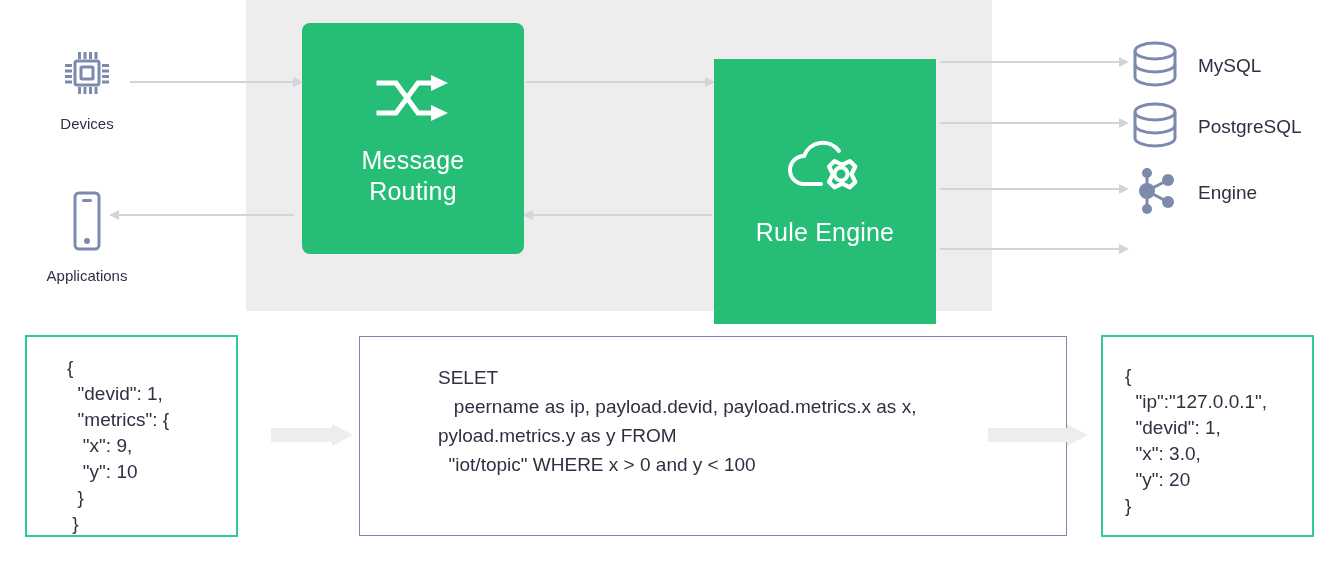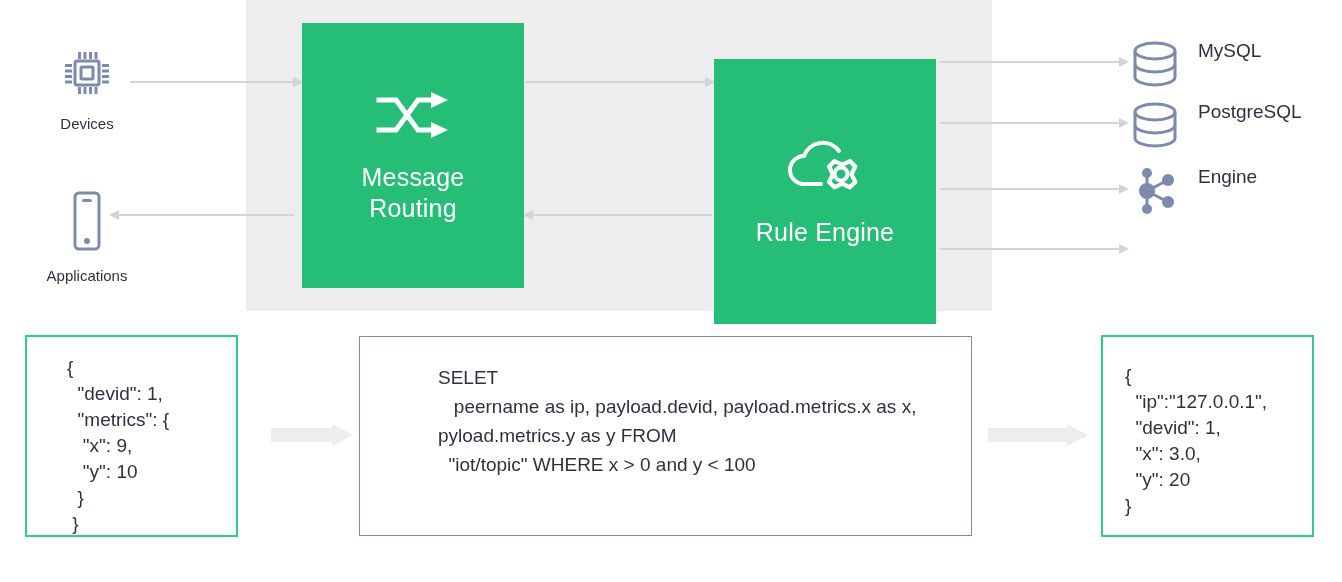--- a/index.html
+++ b/index.html
@@ -15,30 +15,30 @@
     position:absolute;left:246px;top:0;width:746px;height:311px;
     background:#ededed;
   }
 
   
   .proc-box{
     position:absolute;background:#26bd77;
     display:flex;flex-direction:column;align-items:center;justify-content:center;
     color:#ffffff;
   }
-  #box-message-routing{left:302px;top:23px;width:222px;height:265px;}
+  #box-message-routing{left:302px;top:23px;width:222px;height:231px;border-radius:8px;}
   #box-rule-engine{left:714px;top:23px;width:222px;height:265px;margin-top:36px;}
   .proc-icon{display:block;margin-bottom:16px;}
   .proc-label{
     font-size:25px;line-height:31px;text-align:center;font-weight:400;
     letter-spacing:.2px;
   }
 
   
-  .node{position:absolute;display:flex;}
+  .node{position:absolute;display:flex;align-items:center;}
   .node-icon{display:block;flex:0 0 auto;}
   .node-label{font-size:19px;color:#2d3142;white-space:nowrap;}
 
   .node-left{flex-direction:column;align-items:center;}
   .node-left .node-label{margin-top:10px;font-size:15px;}
   #node-devices{left:32px;top:45px;width:110px;}
   #node-applications{left:24px;top:189px;width:126px;}
 
   .node-right .node-label{margin-left:18px;}
   #node-mysql{left:1130px;top:40px;}
@@ -65,21 +65,21 @@
   #conn-engine-http{left:940px;top:248px;width:180px;}
 
   
   .code-box{
     position:absolute;background:#ffffff;box-sizing:border-box;
     font-size:19px;line-height:26px;color:#2d3142;white-space:pre;
   }
   .code-box.green{border:2px solid #2ecc8f;}
   .code-box.blue{border:1px solid #7d89ad;}
   #code-input{left:25px;top:335px;width:213px;height:202px;padding:18px 0 0 40px;}
-  #code-sql{left:359px;top:336px;width:613px;height:200px;padding:26px 30px 0 78px;
+  #code-sql{left:359px;top:336px;width:708px;height:200px;padding:26px 30px 0 78px;
             white-space:pre-wrap;line-height:29px;}
   #code-output{left:1101px;top:335px;width:213px;height:202px;padding:26px 0 0 22px;}
 
   
   .block-arrow{position:absolute;height:22px;}
   .block-arrow .shaft{position:absolute;left:0;top:4px;height:14px;background:#ededed;}
   .block-arrow .head{
     position:absolute;top:0;width:0;height:0;
     border-top:11px solid transparent;border-bottom:11px solid transparent;
     border-left:21px solid #ededed;

